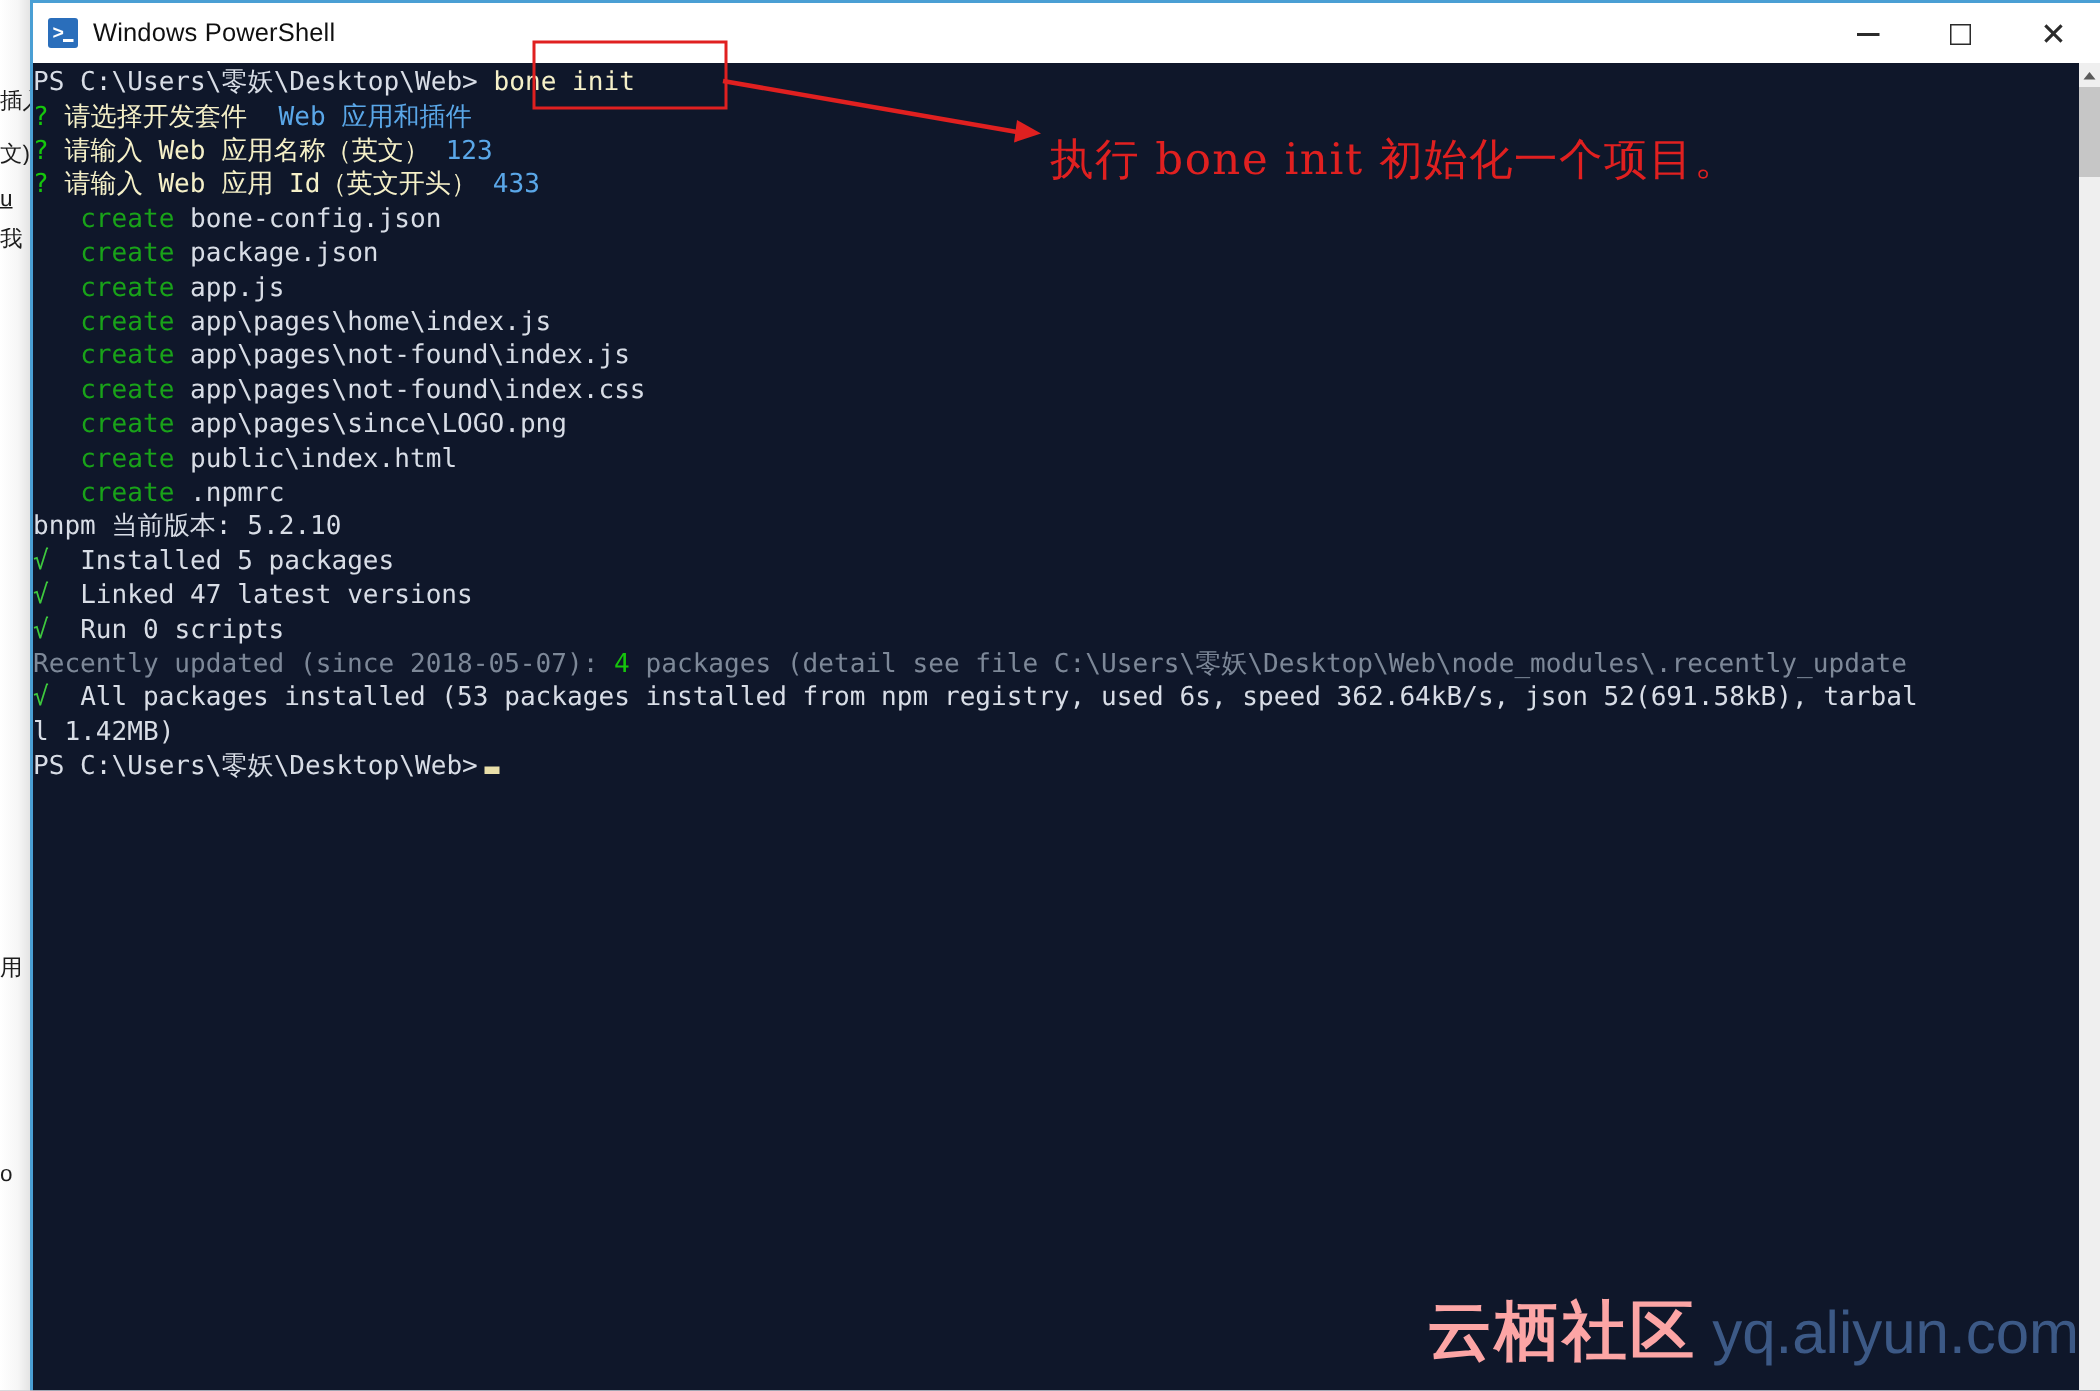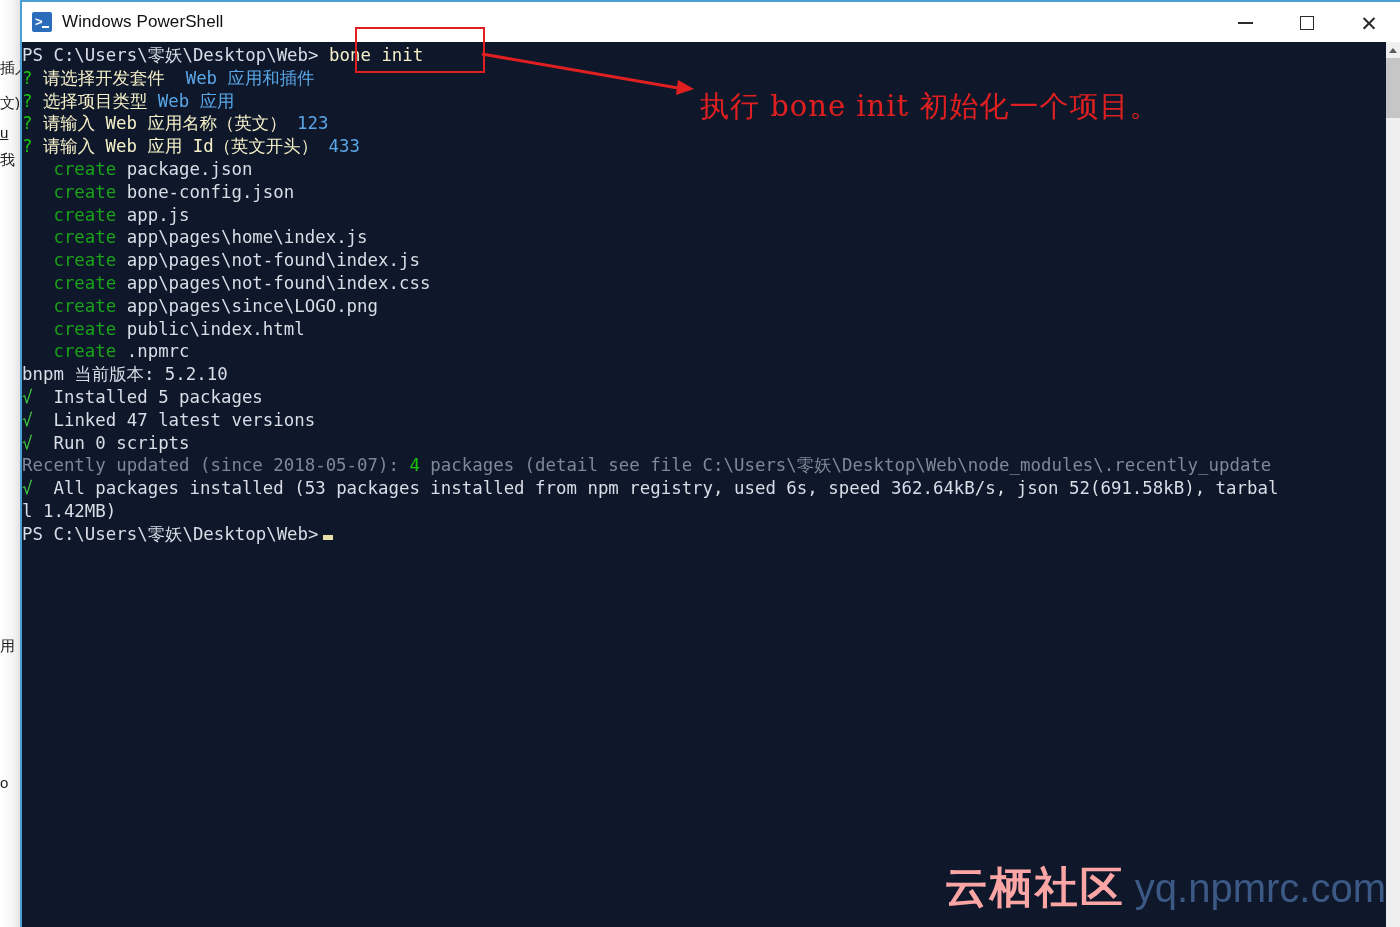--- a/index.html
+++ b/index.html
@@ -267,28 +267,27 @@
         </div>
       </div>
     </div>
 
     <div class="console">
 
       <div class="con-line"><span class="c-white">PS C:\Users\零妖\Desktop\Web&gt;</span><span class="c-white"> </span><span class="c-yellow">bone init</span></div>
 
       <div class="con-line"><span class="c-green">?</span><span> </span><span class="c-yellow">请选择开发套件</span><span>  </span><span class="c-cyan">Web 应用和插件</span></div>
 
-      <div class="con-line"><span class="c-green">?</span><span> </span><span class="c-yellow">选择项目类型</span><span> </span><span class="c-cyan">Web 应用</span></div>
 
       <div class="con-line"><span class="c-green">?</span><span> </span><span class="c-yellow">请输入 Web 应用名称（英文）</span><span> </span><span class="c-cyan">123</span></div>
 
       <div class="con-line"><span class="c-green">?</span><span> </span><span class="c-yellow">请输入 Web 应用 Id（英文开头）</span><span> </span><span class="c-cyan">433</span></div>
 
+      <div class="con-line"><span>   </span><span class="c-darkgrn">create</span><span> </span><span class="c-white">bone-config.json</span></div>
       <div class="con-line"><span>   </span><span class="c-darkgrn">create</span><span> </span><span class="c-white">package.json</span></div>
-      <div class="con-line"><span>   </span><span class="c-darkgrn">create</span><span> </span><span class="c-white">bone-config.json</span></div>
       <div class="con-line"><span>   </span><span class="c-darkgrn">create</span><span> </span><span class="c-white">app.js</span></div>
       <div class="con-line"><span>   </span><span class="c-darkgrn">create</span><span> </span><span class="c-white">app\pages\home\index.js</span></div>
       <div class="con-line"><span>   </span><span class="c-darkgrn">create</span><span> </span><span class="c-white">app\pages\not-found\index.js</span></div>
       <div class="con-line"><span>   </span><span class="c-darkgrn">create</span><span> </span><span class="c-white">app\pages\not-found\index.css</span></div>
       <div class="con-line"><span>   </span><span class="c-darkgrn">create</span><span> </span><span class="c-white">app\pages\since\LOGO.png</span></div>
       <div class="con-line"><span>   </span><span class="c-darkgrn">create</span><span> </span><span class="c-white">public\index.html</span></div>
       <div class="con-line"><span>   </span><span class="c-darkgrn">create</span><span> </span><span class="c-white">.npmrc</span></div>
 
       <div class="con-line"><span class="c-white">bnpm 当前版本: 5.2.10</span></div>
 
@@ -305,21 +304,21 @@
 
     </div>
 
     <div class="scrollbar">
       <div class="sb-up"></div>
       <div class="sb-thumb"></div>
     </div>
 
     <div class="watermark">
       <span class="wm-cn">云栖社区</span>
-      <span class="wm-url">yq.npmrc.com</span>
+      <span class="wm-url">yq.aliyun.com</span>
     </div>
 
   </div>
 
   <div class="red-box"></div>
 
   <svg class="red-arrow" viewBox="0 0 220 46">
     <line x1="2" y1="4" x2="198" y2="38" stroke="#e02020" stroke-width="3"></line>
     <polygon points="198,30 214,39 196,45" fill="#e02020"></polygon>
   </svg>

